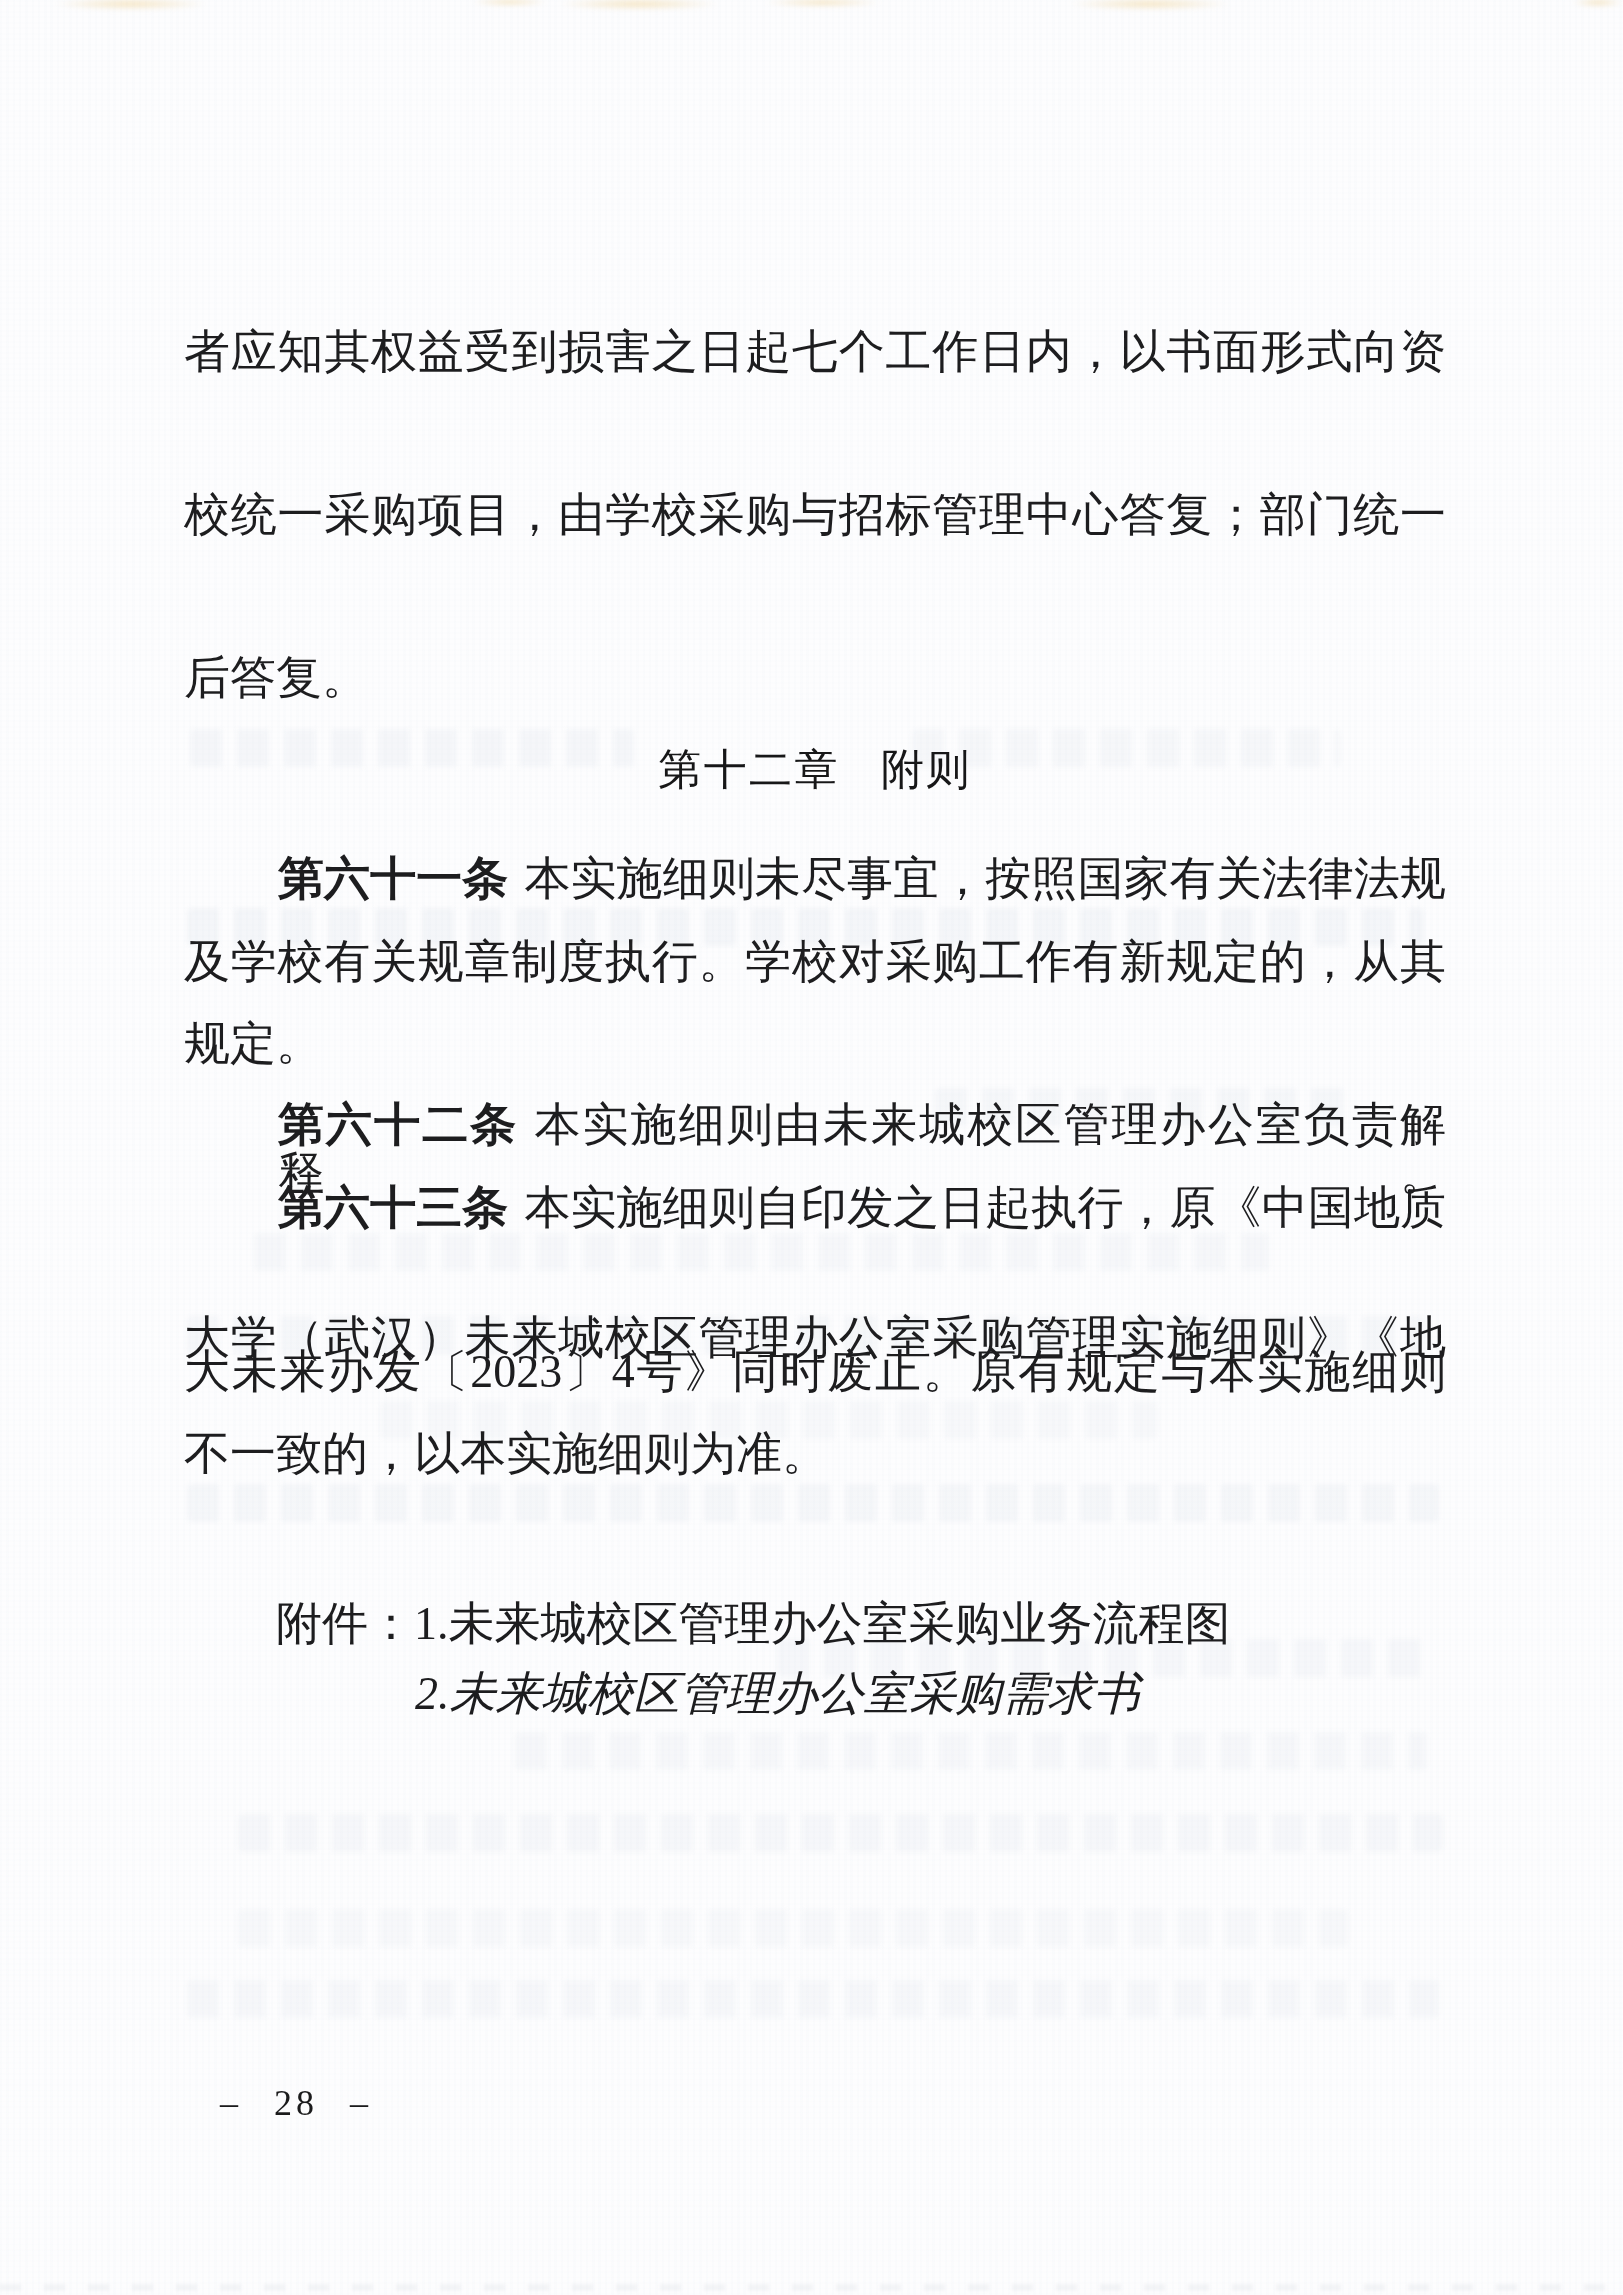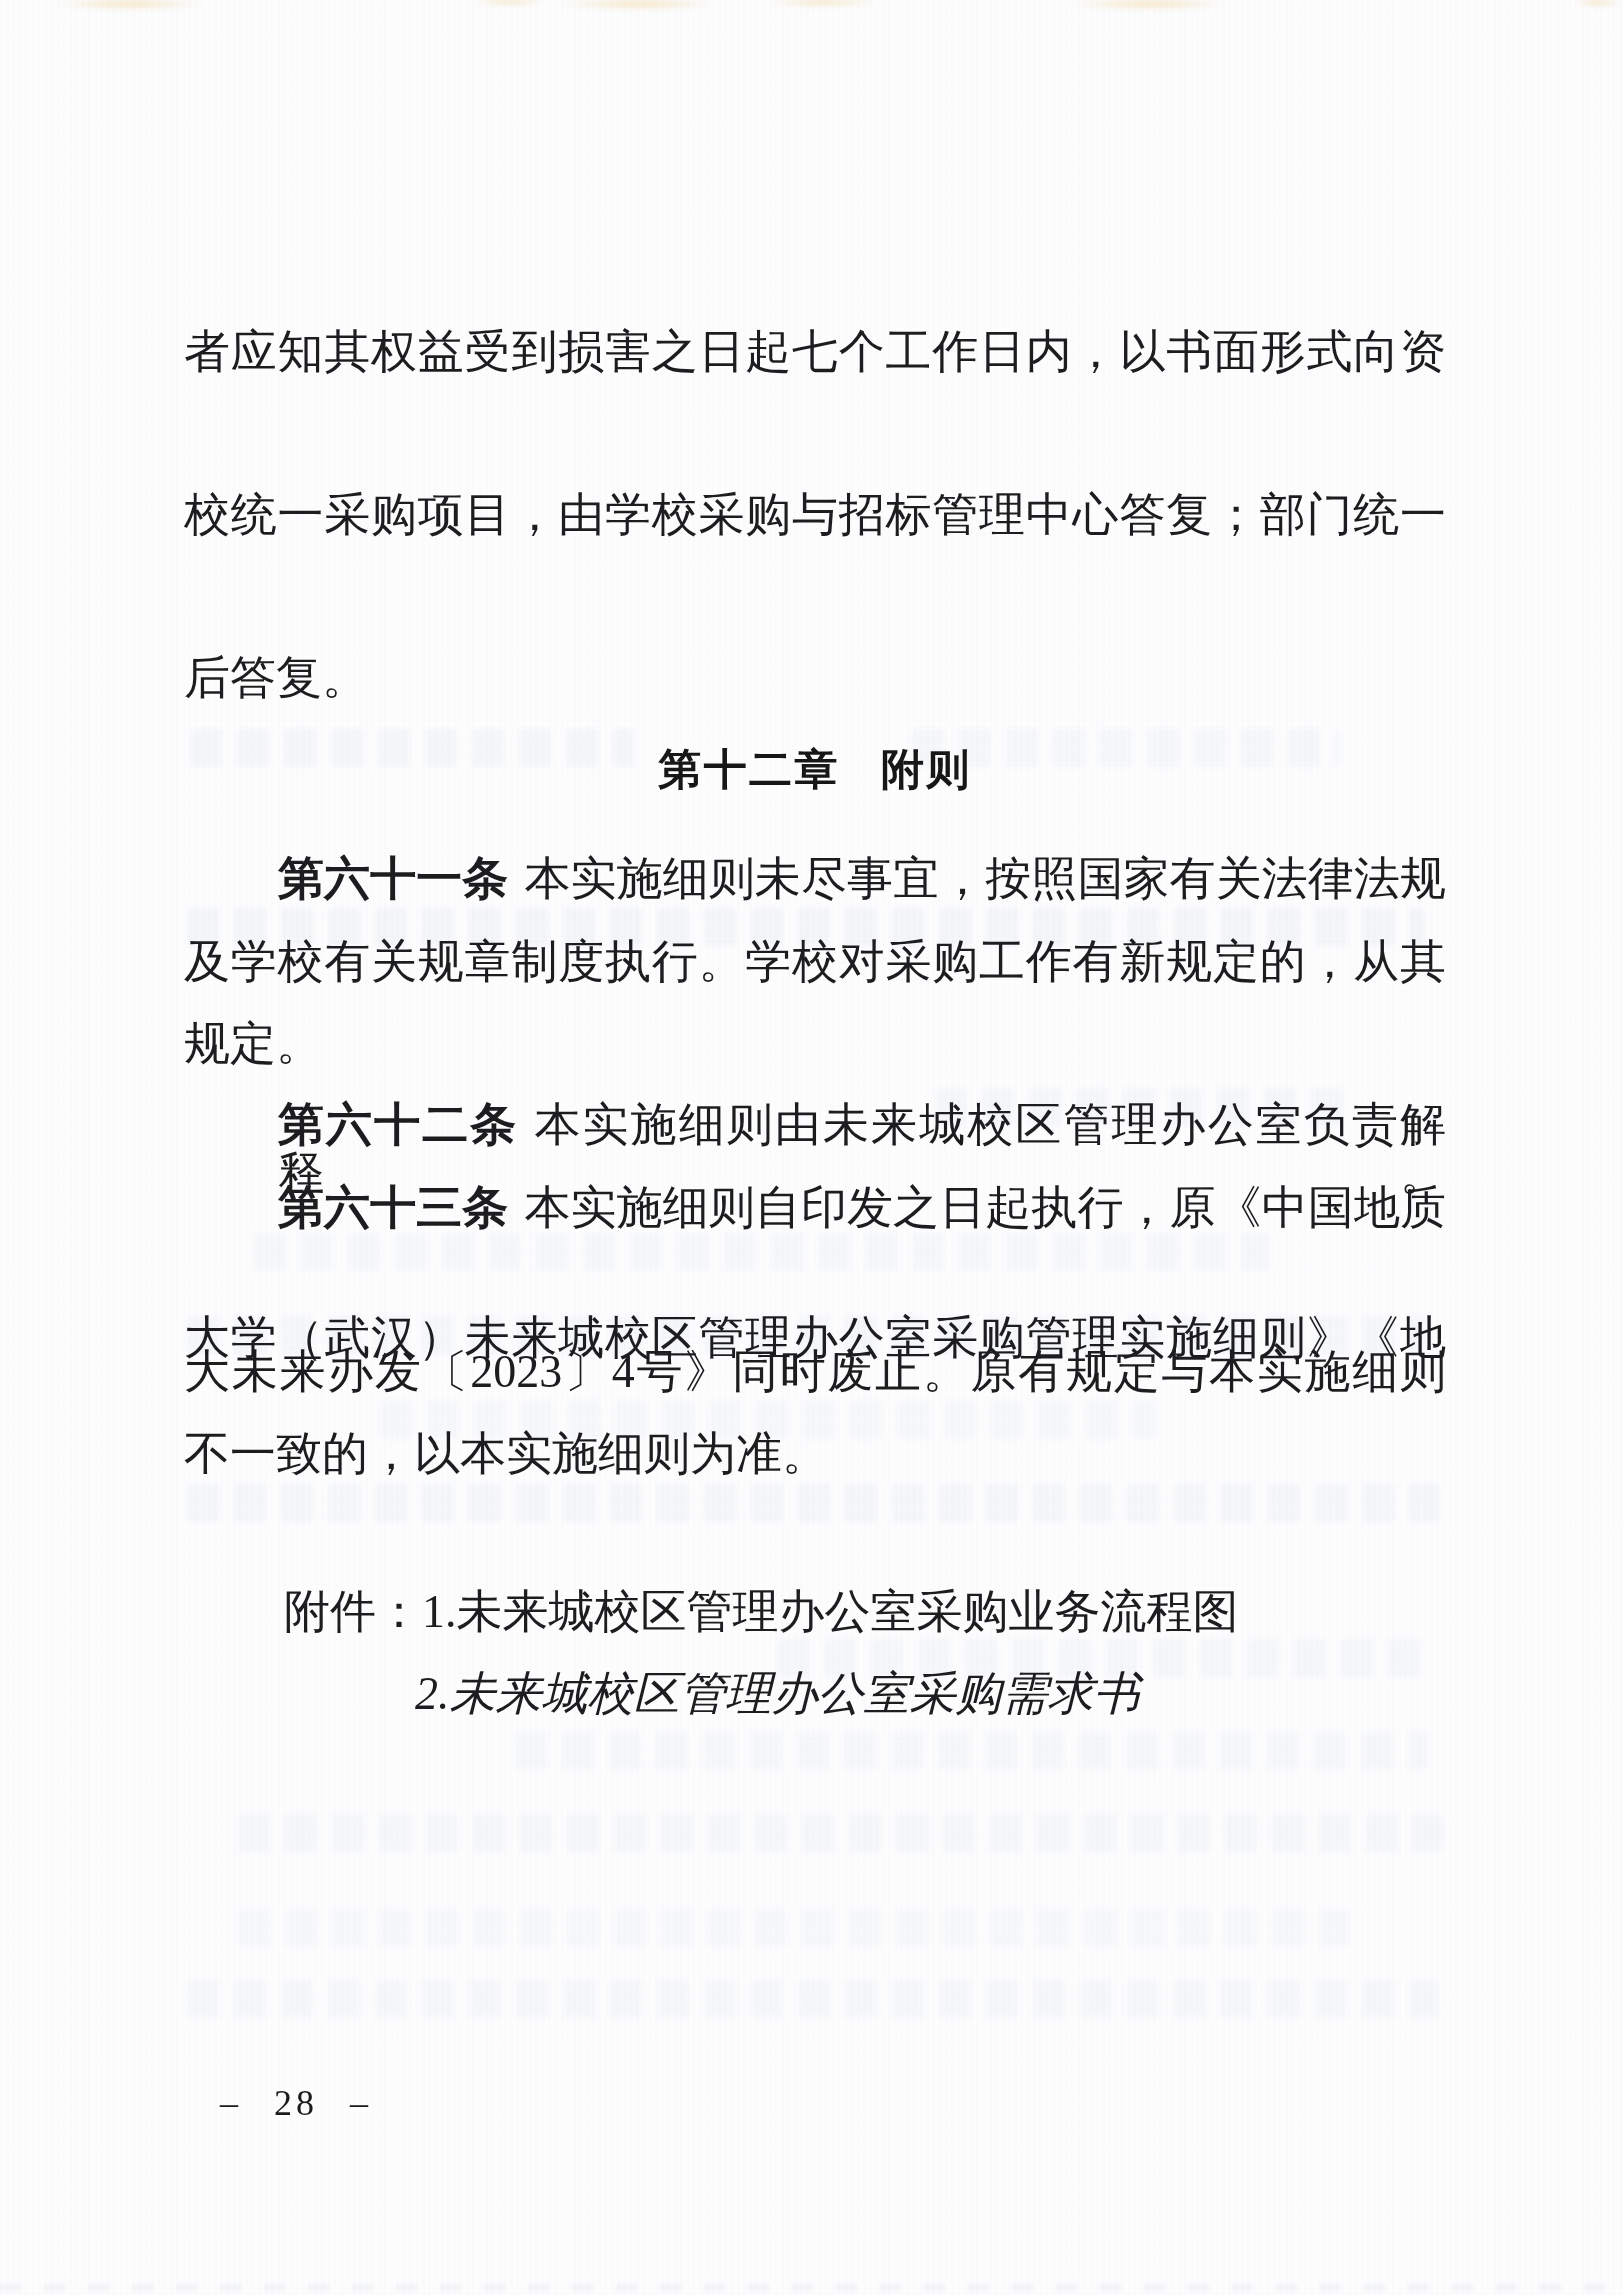--- a/index.html
+++ b/index.html
@@ -29,26 +29,26 @@
     text-align-last:justify;
   }
   .indent{ 
     padding-left:94px;
     width:1168px;
   }
   .art-head{font-weight:700;margin-right:16px;}
   .chapter{
     top:742px;height:54px;
     font-family:"Liberation Sans","DejaVu Sans",sans-serif;
-    font-weight:700;font-size:43px;line-height:54px;
+    font-weight:400;font-size:43px;line-height:54px;
     text-align:center;letter-spacing:2.4px;
     color:#171718;
   }
   .chapter .chapter-no{margin-right:41px;}
-  .attach1{left:284px;width:1189px;}
+  .attach1{left:276px;width:1189px;margin-top:12px;}
   .attach2{left:415px;width:1030px;font-style:italic;}
   .pagenum{
     left:220px;top:2081px;width:317px;height:44px;
     font-size:36px;line-height:44px;
     letter-spacing:4px;word-spacing:19px;
     color:#1b1b1c;
   }
   
   .ghost{
     position:absolute;height:38px;

